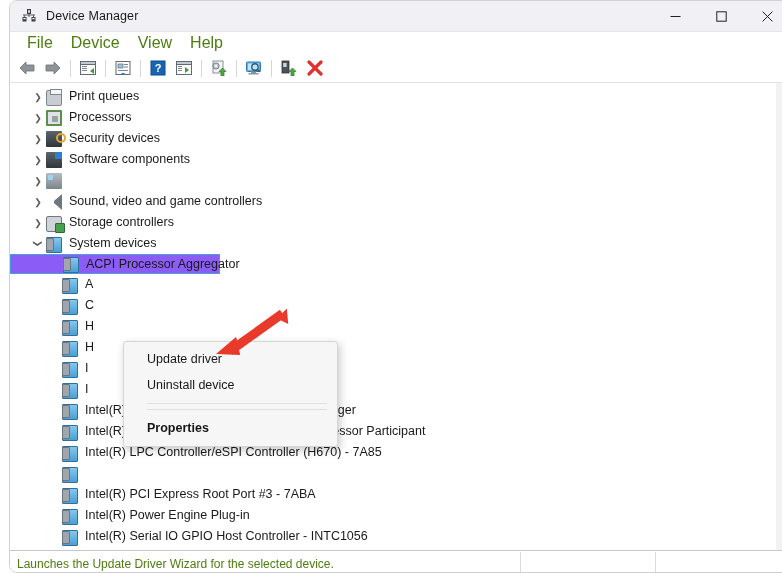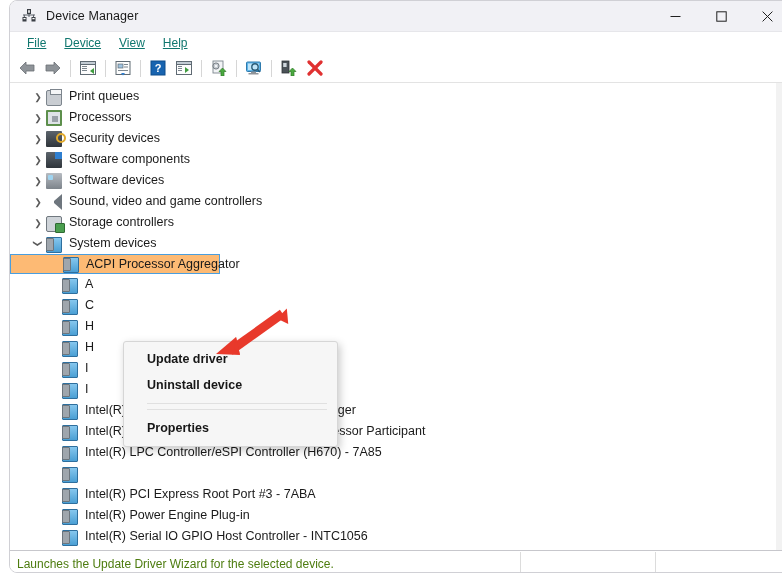--- a/index.html
+++ b/index.html
@@ -42,22 +42,22 @@
     font-size: 11px; color: #202020;
   }
 
   
   #menubar {
     height: 22px; background: #ffffff;
     display: flex; align-items: center; padding-left: 8px;
     border-bottom: 1px solid #ffffff;
   }
   .menu-item {
-    font-size: 12px; color: #0f766e;
-    padding: 2px 9px; line-height: 16px; text-decoration: underline;
+    font-size: 16px; color: #4d7c0f;
+    padding: 2px 9px; line-height: 16px;
   }
 
   
   #toolbar {
     height: 29px; background: #ffffff;
     display: flex; align-items: center; padding-left: 4px;
     border-bottom: 1px solid #e3e3e3;
   }
   .tb-btn {
     width: 26px; height: 24px;
@@ -87,21 +87,21 @@
   .row .twisty {
     width: 16px; height: 21px; flex: none;
     display: flex; align-items: center; justify-content: center;
     color: #5a5a5a; font-size: 9px;
   }
   .row .ic { width: 16px; height: 16px; flex: none; margin-right: 7px; position: relative; }
   .row .lbl { line-height: 21px; }
   .lvl1 { padding-left: 20px; }
   .lvl2 { padding-left: 52px; }
   .row.selected {
-    background: #fdba74;
+    background: #8b5cf6;
     border: 1px solid #4a9ede;
     width: 210px;
     height: 20px;
   }
   .row.selected .lbl { line-height: 18px; }
 
   
   .icn-computer { background: linear-gradient(#86c7ee,#4a9fd4); border:1px solid #2e6f9e; border-radius:1px; width:16px;height:13px;margin-top:2px;}
   .icn-computer::after{content:"";position:absolute;left:-1px;top:0;width:6px;height:11px;background:#9fa6ad;border:1px solid #6d757c;border-radius:1px;}
   .icn-printer{width:16px;height:13px;margin-top:2px;background:#c9cdd2;border:1px solid #7d858d;border-radius:2px;}
@@ -137,21 +137,21 @@
     background: #f6f6f6;
     border: 1px solid #d6d6d6;
     border-radius: 3px;
     box-shadow: 2px 3px 8px rgba(0,0,0,.22);
     padding: 4px 0 5px 0;
     z-index: 20;
   }
   .ctx-item {
     height: 26px; line-height: 26px;
     padding-left: 23px;
-    font-size: 12.5px; color: #171717; font-weight: bold;
+    font-size: 12.5px; color: #171717;
   }
   .ctx-item.bold { font-weight: bold; }
   .ctx-sep { height: 1px; background: #e0e0e0; margin: 5px 10px 5px 23px; }
 
   
   #red-arrow {
     position: absolute; left: 196px; top: 224px;
     width: 86px; height: 52px;
     z-index: 30; pointer-events: none;
   }
@@ -323,21 +323,20 @@
         <span class="lbl">Security devices</span>
       </div>
       <div class="row lvl1">
         <span class="twisty" style="transform: none;">❯</span>
         <span class="ic icn-soft"></span>
         <span class="lbl">Software components</span>
       </div>
       <div class="row lvl1">
         <span class="twisty" style="transform: none;">❯</span>
         <span class="ic icn-softdev"></span>
-        <span class="lbl">Software devices</span>
       </div>
       <div class="row lvl1">
         <span class="twisty" style="transform: none;">❯</span>
         <span class="ic icn-sound"></span>
         <span class="lbl">Sound, video and game controllers</span>
       </div>
       <div class="row lvl1">
         <span class="twisty" style="transform: none;">❯</span>
         <span class="ic icn-storage"></span>
         <span class="lbl">Storage controllers</span>

